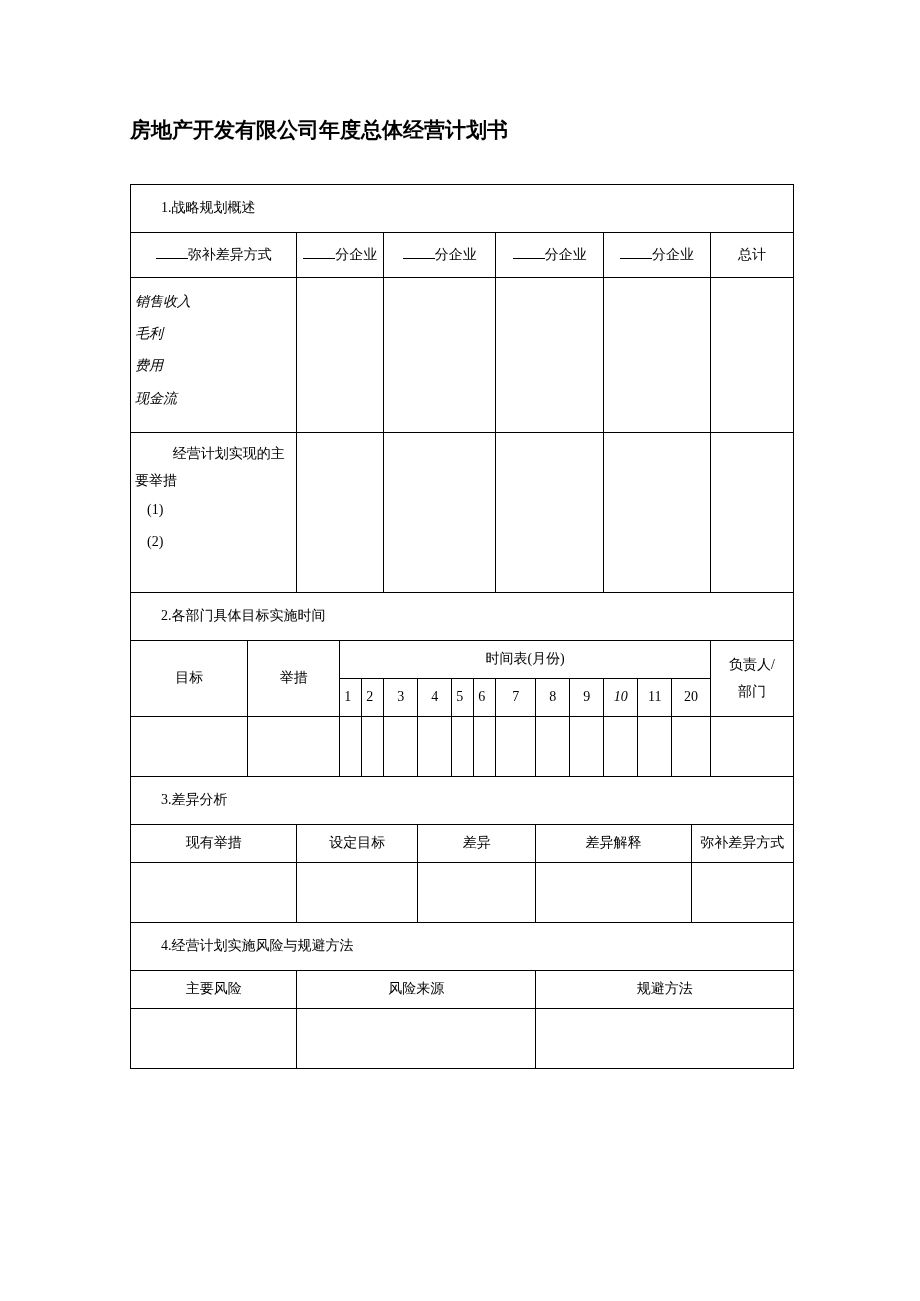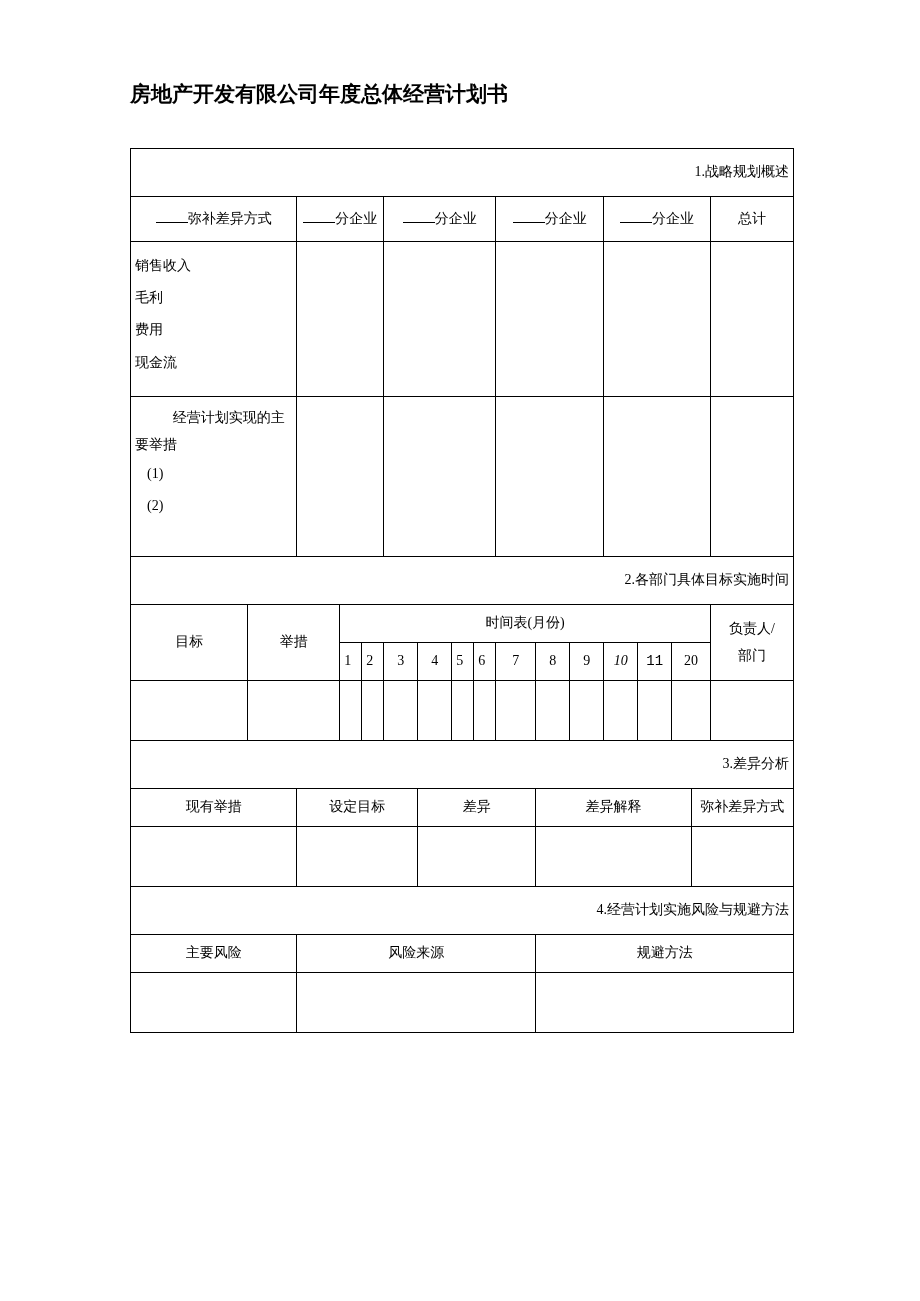--- a/index.html
+++ b/index.html
@@ -7,21 +7,21 @@
     padding: 0;
     background: #ffffff;
     font-family: "SimSun", "Songti SC", serif;
     font-size: 14px;
     color: #000;
   }
   .page {
     width: 920px;
     height: 1301px;
     box-sizing: border-box;
-    padding: 80px 100px 0 100px;
+    padding: 116px 100px 0 100px;
   }
   .doc-title {
     font-family: "SimHei", "Heiti SC", sans-serif;
     font-size: 21px;
     font-weight: bold;
     margin: 0 0 40px 30px;
   }
   .main-table {
     border-collapse: collapse;
     width: 664px;
@@ -30,33 +30,34 @@
   .main-table td {
     border: 1px solid #000;
     padding: 0 4px;
     vertical-align: middle;
     height: 38px;
     box-sizing: border-box;
     line-height: 1.9;
   }
   .main-table td.section-header {
     height: 48px;
-    text-align: right;
+    text-align: left;
     padding-left: 30px;
     vertical-align: middle;
   }
   .main-table td.metrics-block {
     border-top: 1px solid #000;
     border-bottom: 1px solid #000;
     vertical-align: top;
     padding: 8px 4px;
     height: 155px;
   }
   .metrics-block .m-line {
     line-height: 2.3;
+    font-style: italic;
   }
   .main-table td.measures-block {
     vertical-align: top;
     padding: 8px 4px 8px 4px;
     height: 160px;
   }
   .measures-block .m-top {
     padding-left: 30px;
     text-align: center;
   }
@@ -155,21 +156,21 @@
       <td style="width:22px;">1</td>
       <td style="width:22px;">2</td>
       <td style="width:34px;" class="center">3</td>
       <td style="width:34px;" class="center">4</td>
       <td style="width:22px;">5</td>
       <td style="width:22px;">6</td>
       <td style="width:40px;" class="center">7</td>
       <td style="width:34px;" class="center">8</td>
       <td style="width:34px;" class="center">9</td>
       <td style="width:34px;font-style:italic;" class="center">10</td>
-      <td style="width:34px;font-family:Liberation Mono, monospace;" class="center">11</td>
+      <td style="width:34px;" class="center">11</td>
       <td colspan="2" style="width:35px;" class="center">20</td>
     </tr>
 
     <tr>
       <td colspan="2" class="tall2"></td>
       <td colspan="2"></td>
       <td></td>
       <td></td>
       <td></td>
       <td></td>

